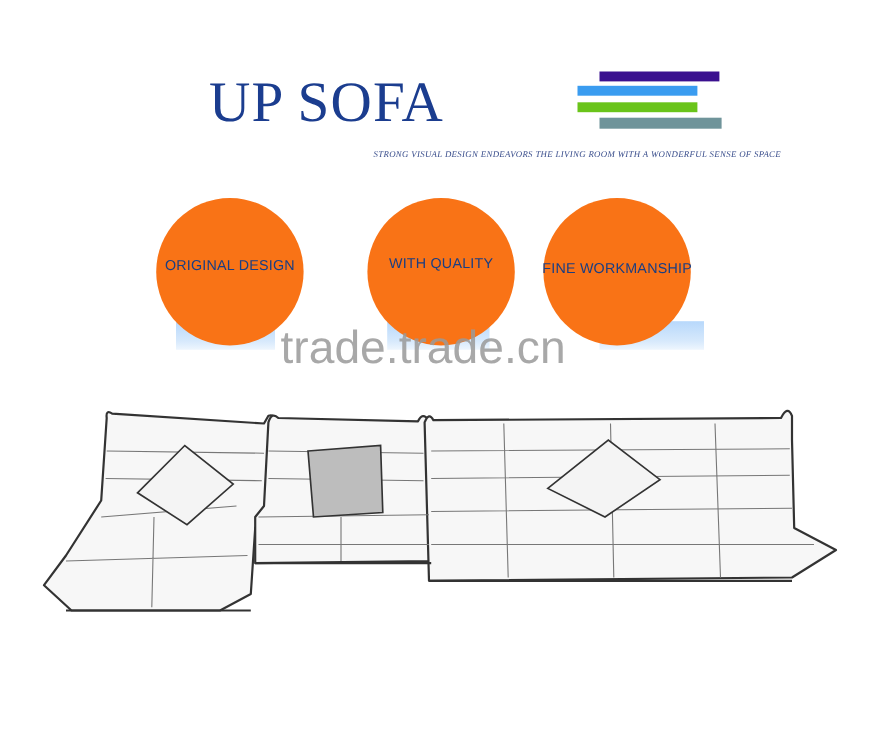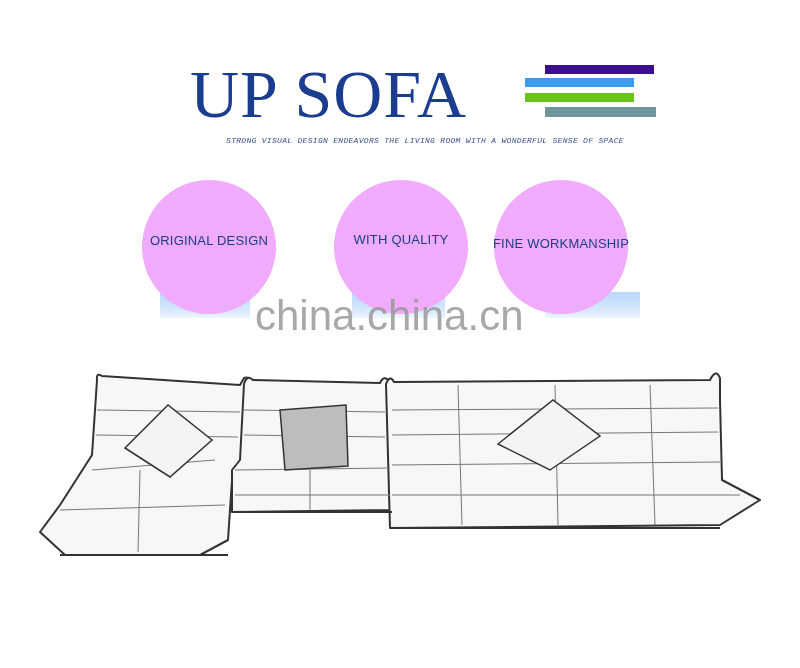--- a/index.html
+++ b/index.html
@@ -1,27 +1,27 @@
 <!DOCTYPE html>
 <html><head>
 <meta charset="utf-8">
 <style>
   html, body { margin:0; padding:0; background:#ffffff; }
   body { width:800px; height:668px; position:relative; overflow:hidden; font-family:"Liberation Sans", sans-serif; }
   .abs { position:absolute; }
   .brand-title {
-    left:190px; top:58px; font-family:"Liberation Serif", serif; font-size:68px;
+    left:190px; top:58px; font-family:"Liberation Serif", serif; font-size:52px;
     color:#1b3d8f; letter-spacing:1px; line-height:72px; white-space:nowrap;
   }
   .bar { position:absolute; height:9px; }
   .tagline {
-    left:140px; top:136px; width:570px; font-family:Liberation Mono, monospace; font-style:italic;
-    font-size:8px; color:#3a4e8c; letter-spacing:0.3px; white-space:nowrap; text-align:center;
+    left:140px; top:136px; width:570px; font-family:Liberation Serif, serif; font-style:italic;
+    font-size:8px; color:#3a4e8c; letter-spacing:0.3px; white-space:nowrap; text-align:right;
   }
-  .badge { position:absolute; width:134px; height:134px; border-radius:50%; background:#f0abfc; }
+  .badge { position:absolute; width:134px; height:134px; border-radius:50%; background:#f97316; }
   .badge-label {
     position:absolute; left:-20px; right:-20px; text-align:center; font-size:13px;
     color:#1a3e83; font-weight:normal; letter-spacing:0.2px; white-space:nowrap;
   }
   .reflect { position:absolute; height:26px; background:linear-gradient(to bottom,#b7d8fb,#d7e9fc 70%,#eef6fe); }
   .watermark {
     left:255px; top:292px; font-size:42px; color:#9a9a9a; letter-spacing:0px; opacity:0.85;
     font-family:"Liberation Sans", sans-serif; white-space:nowrap;
   }
 </style>
@@ -46,21 +46,21 @@
 <div class="badge" style="left:142px;top:180px;">
   <div class="badge-label" style="top:53px;">ORIGINAL DESIGN</div>
 </div>
 <div class="badge" style="left:334px;top:180px;">
   <div class="badge-label" style="top:52px;">WITH QUALITY</div>
 </div>
 <div class="badge" style="left:494px;top:180px;">
   <div class="badge-label" style="top:56px;">FINE WORKMANSHIP</div>
 </div>
 
-<div class="abs watermark">china.china.cn</div>
+<div class="abs watermark">trade.trade.cn</div>
 
 <svg class="abs" style="left:0;top:360px;" width="800" height="260" viewBox="0 360 800 260">
   <g fill="#f7f7f7" stroke="#333" stroke-width="2" stroke-linejoin="round">
 
     <path d="M97 380 Q96 372 102 376 L240 385 L244 378 Q250 376 250 384 L240 470 L232 480 L228 540 L200 555 L65 555 L40 532 L60 505 L92 455 Z"></path>
 
     <path d="M244 384 Q247 374 253 380 L380 383 Q384 374 390 382 L392 510 L232 512 L232 470 L240 460 Z"></path>
 
     <path d="M386 384 Q390 374 394 382 L710 380 Q716 368 720 378 L720 400 L722 480 L760 500 L720 525 L390 528 Z"></path>
   </g>

